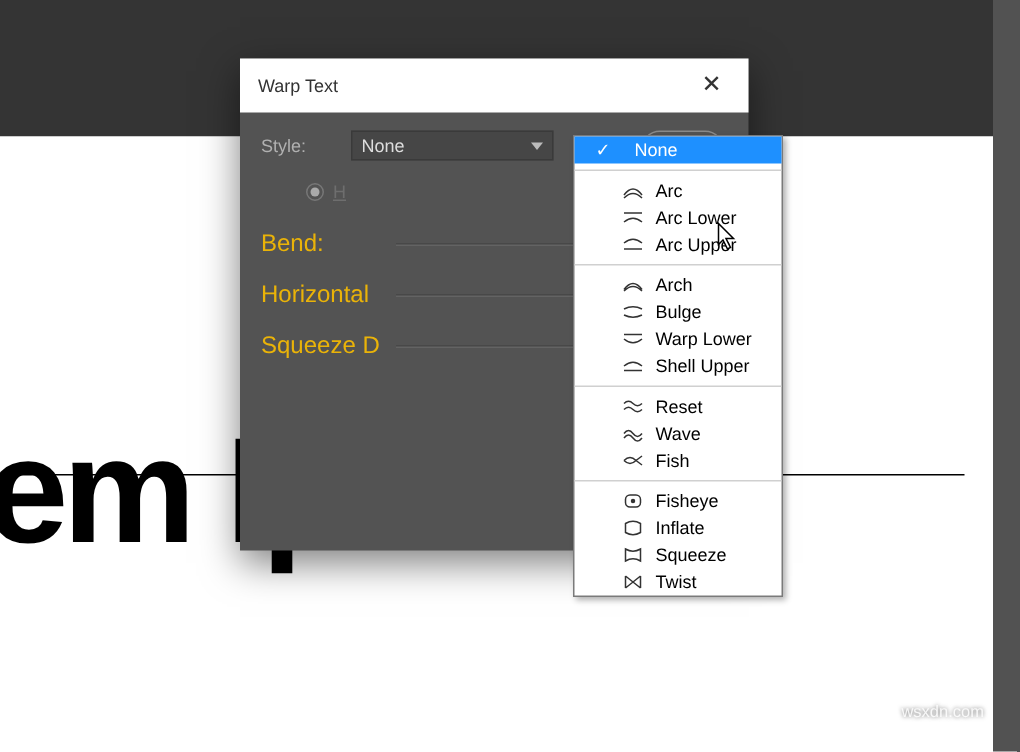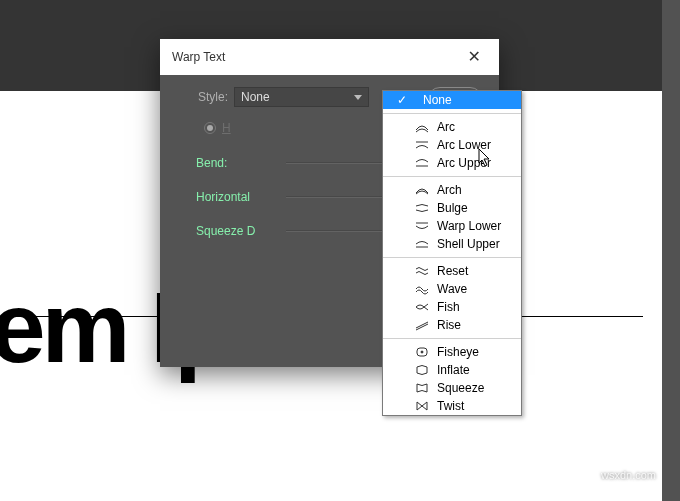--- a/index.html
+++ b/index.html
@@ -50,22 +50,22 @@
     background: #fff; color: #333;
     padding: 0 12px;
     font-size: 12px;
     display: flex; justify-content: space-between; align-items: center;
   }
   .dialog-close {
     font-size: 16px; cursor: pointer; padding: 4px 6px; color: #333;
   }
   .dialog-body { padding: 12px 14px 0 14px; position: relative; }
   .row { display: flex; align-items: center; margin-bottom: 14px; min-height: 20px; }
-  .row-label { width: 60px; text-align: right; padding-right: 6px; color: #b0b0b0; font-size: 12px; }
-  .row-label-disabled { width: 90px; text-align: left; color: #86efac; font-size: 12px; text-decoration: underline dotted transparent; margin-left: 22px; }
+  .row-label { width: 60px; text-align: left; padding-right: 6px; color: #b0b0b0; font-size: 12px; }
+  .row-label-disabled { width: 90px; text-align: left; color: #eab308; font-size: 16px; text-decoration: underline dotted transparent; }
   .row-input-zone { flex: 1; display: flex; align-items: center; gap: 6px; }
   .input-disabled {
     flex: 1; height: 2px; background: #484848; border-bottom: 1px solid #636363;
   }
   .input-box-disabled {
     width: 30px; height: 18px; background: transparent; border-bottom: 1px solid #636363;
   }
   .pct { color: #6e6e6e; }
   .style-select {
     position: relative;
@@ -281,29 +281,20 @@
     </div>
     <div class="dd-item">
       <span class="dd-check" style="visibility: hidden;"></span>
       <span class="dd-icon">
         <svg viewBox="0 0 14 12">
           <path d="M1 6 Q5 2 9 6 Q5 10 1 6 M9 6 L13 3 M9 6 L13 9"></path>
         </svg>
       </span>
       <span>Fish</span>
     </div>
-    <div class="dd-item">
-      <span class="dd-check" style="visibility: hidden;"></span>
-      <span class="dd-icon">
-        <svg viewBox="0 0 14 12">
-          <path d="M1 9 L13 3 M1 11 L13 5"></path>
-        </svg>
-      </span>
-      <span>Rise</span>
-    </div>
     <div class="dd-sep"></div>
     <div class="dd-item">
       <span class="dd-check" style="visibility: hidden;"></span>
       <span class="dd-icon">
         <svg viewBox="0 0 14 12">
           <rect x="2" y="2" width="10" height="8" rx="3"></rect>
           <circle cx="7" cy="6" r="1" fill="#333"></circle>
         </svg>
       </span>
       <span>Fisheye</span>

